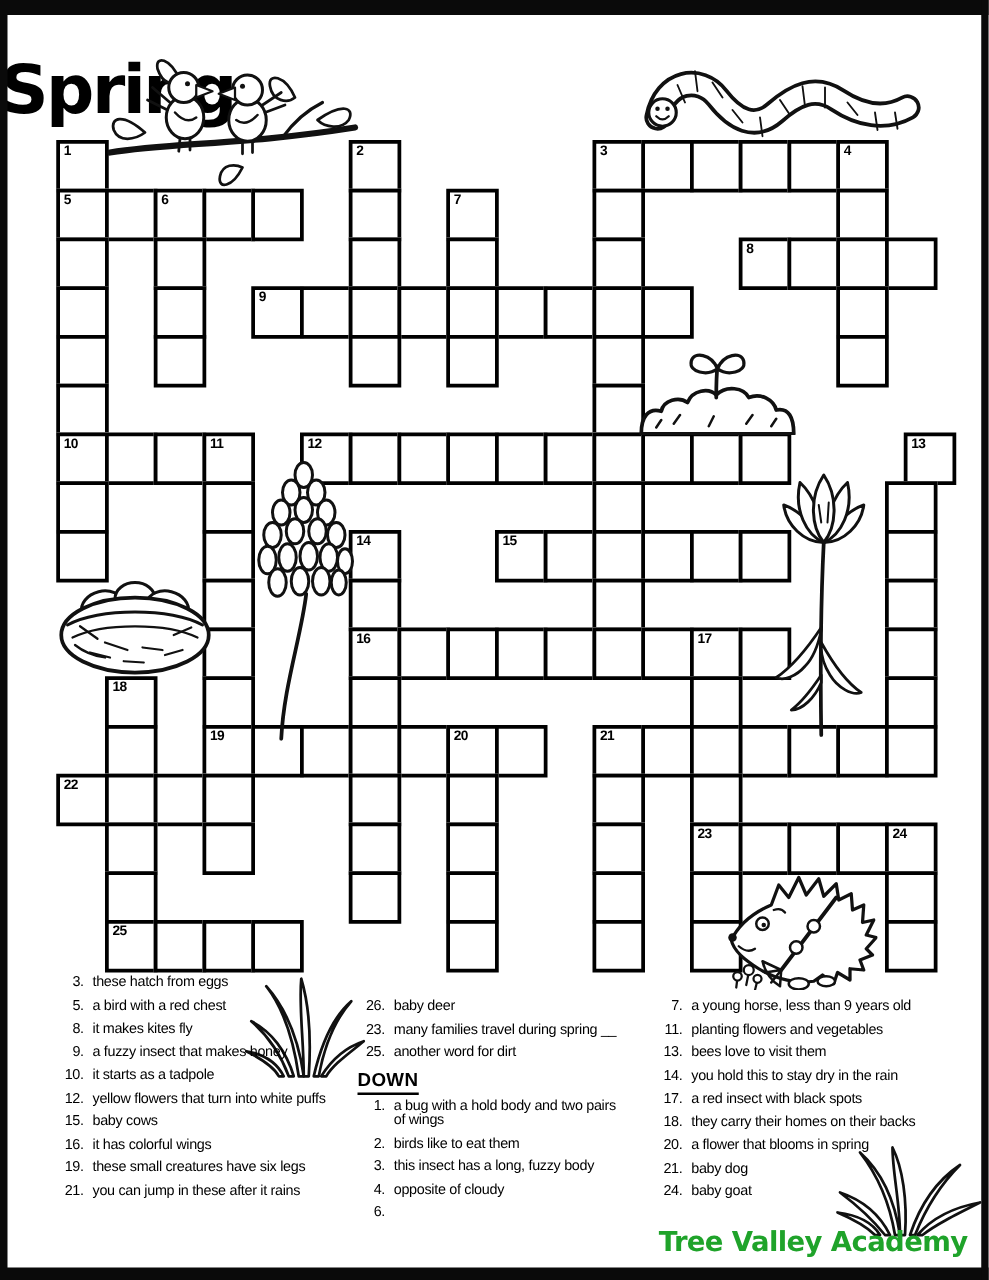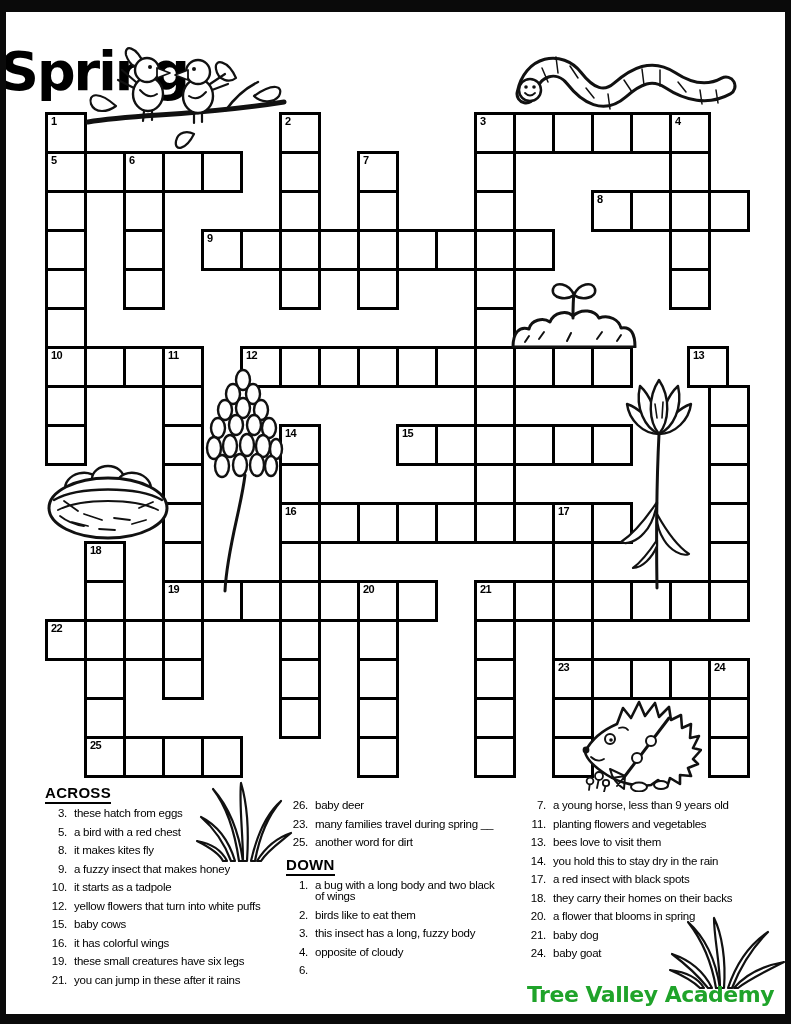--- a/index.html
+++ b/index.html
@@ -140,21 +140,21 @@
     </div>
     <div class="cell" style="left: 234px; top: 234px;"></div>
     <div class="cell" style="left: 273px; top: 234px;"></div>
     <div class="cell" style="left: 312px; top: 234px;"></div>
     <div class="cell" style="left: 351px; top: 234px;"></div>
     <div class="cell" style="left: 390px; top: 234px;"></div>
     <div class="cell" style="left: 429px; top: 234px;"></div>
     <div class="cell" style="left: 468px; top: 234px;"></div>
     <div class="cell" style="left: 507px; top: 234px;"></div>
     <div class="cell" style="left: 546px; top: 234px;"></div>
-    <div class="cell" style="left: 642px; top: 234px; padding-left: 12px;">
+    <div class="cell" style="left: 678px; top: 234px; padding-left: 12px;">
       <span class="num">13</span>
     </div>
     <div class="cell" style="left: 0px; top: 273px;"></div>
     <div class="cell" style="left: 117px; top: 273px;"></div>
     <div class="cell" style="left: 429px; top: 273px;"></div>
     <div class="cell" style="left: 663px; top: 273px;"></div>
     <div class="cell" style="left: 0px; top: 312px;"></div>
     <div class="cell" style="left: 117px; top: 312px;"></div>
     <div class="cell" style="left: 234px; top: 312px;">
       <span class="num">14</span>
@@ -396,21 +396,20 @@
     <path class="inkw" stroke-width="2.2" d="M60,72 C56,46 46,22 28,6 C42,24 52,48 56,72 Z"></path>
     <path class="inkw" stroke-width="2.2" d="M64,72 C66,44 62,18 54,2 C54,22 60,46 60,72 Z"></path>
     <path class="inkw" stroke-width="2.2" d="M68,72 C76,48 90,28 108,16 C92,32 80,52 72,72 Z"></path>
     <path class="inkw" stroke-width="2.2" d="M52,72 C44,56 30,44 12,38 C28,50 40,62 48,72 Z"></path>
     <path class="inkw" stroke-width="2.2" d="M74,72 C86,58 102,50 124,46 C104,56 88,64 78,72 Z"></path>
     <path class="inkw" stroke-width="2.2" d="M44,72 C38,62 26,56 10,54 C24,60 34,66 40,72 Z"></path>
   </svg>
 </div>
 
 <div class="clue-col" id="clue-col-1">
-    <div class="clue-header"><span>ACROSS</span></div>
     <div class="clue">
       <span class="clue-num">3.</span>
       <span class="clue-text">these hatch from eggs</span>
     </div>
     <div class="clue">
       <span class="clue-num">5.</span>
       <span class="clue-text">a bird with a red chest</span>
     </div>
     <div class="clue">
       <span class="clue-num">8.</span>
@@ -454,21 +453,21 @@
       <span class="clue-num">23.</span>
       <span class="clue-text">many families travel during spring __</span>
     </div>
     <div class="clue">
       <span class="clue-num">25.</span>
       <span class="clue-text">another word for dirt</span>
     </div>
     <div class="clue-header"><span>DOWN</span></div>
     <div class="clue">
       <span class="clue-num">1.</span>
-      <span class="clue-text">a bug with a long body and two black
+      <span class="clue-text">a bug with a hold body and two pairs
 of wings</span>
     </div>
     <div class="clue">
       <span class="clue-num">2.</span>
       <span class="clue-text">birds like to eat them</span>
     </div>
     <div class="clue">
       <span class="clue-num">3.</span>
       <span class="clue-text">this insect has a long, fuzzy body</span>
     </div>

